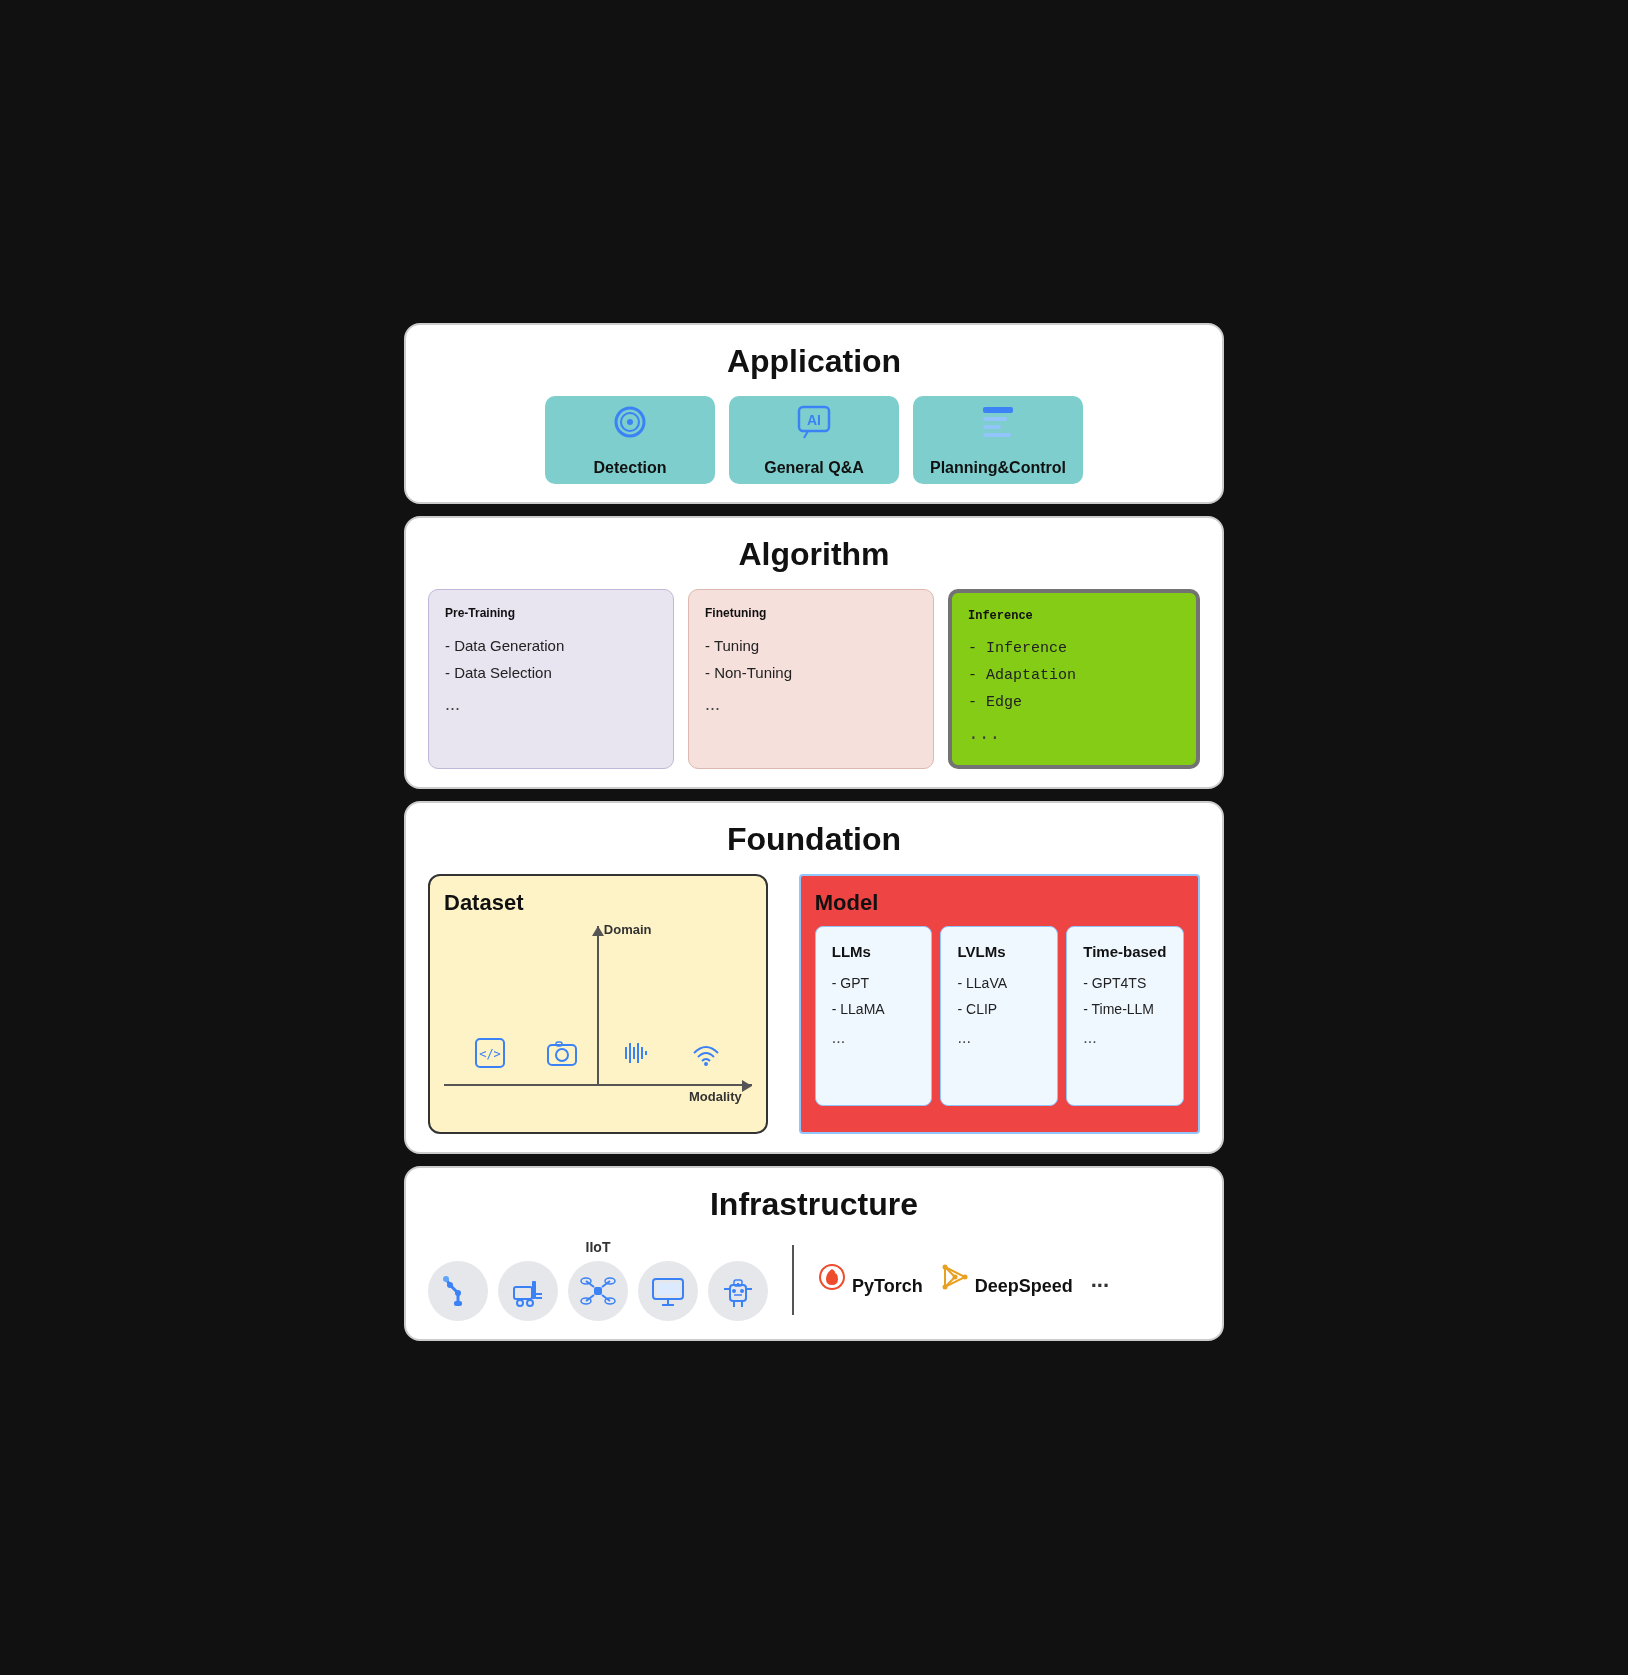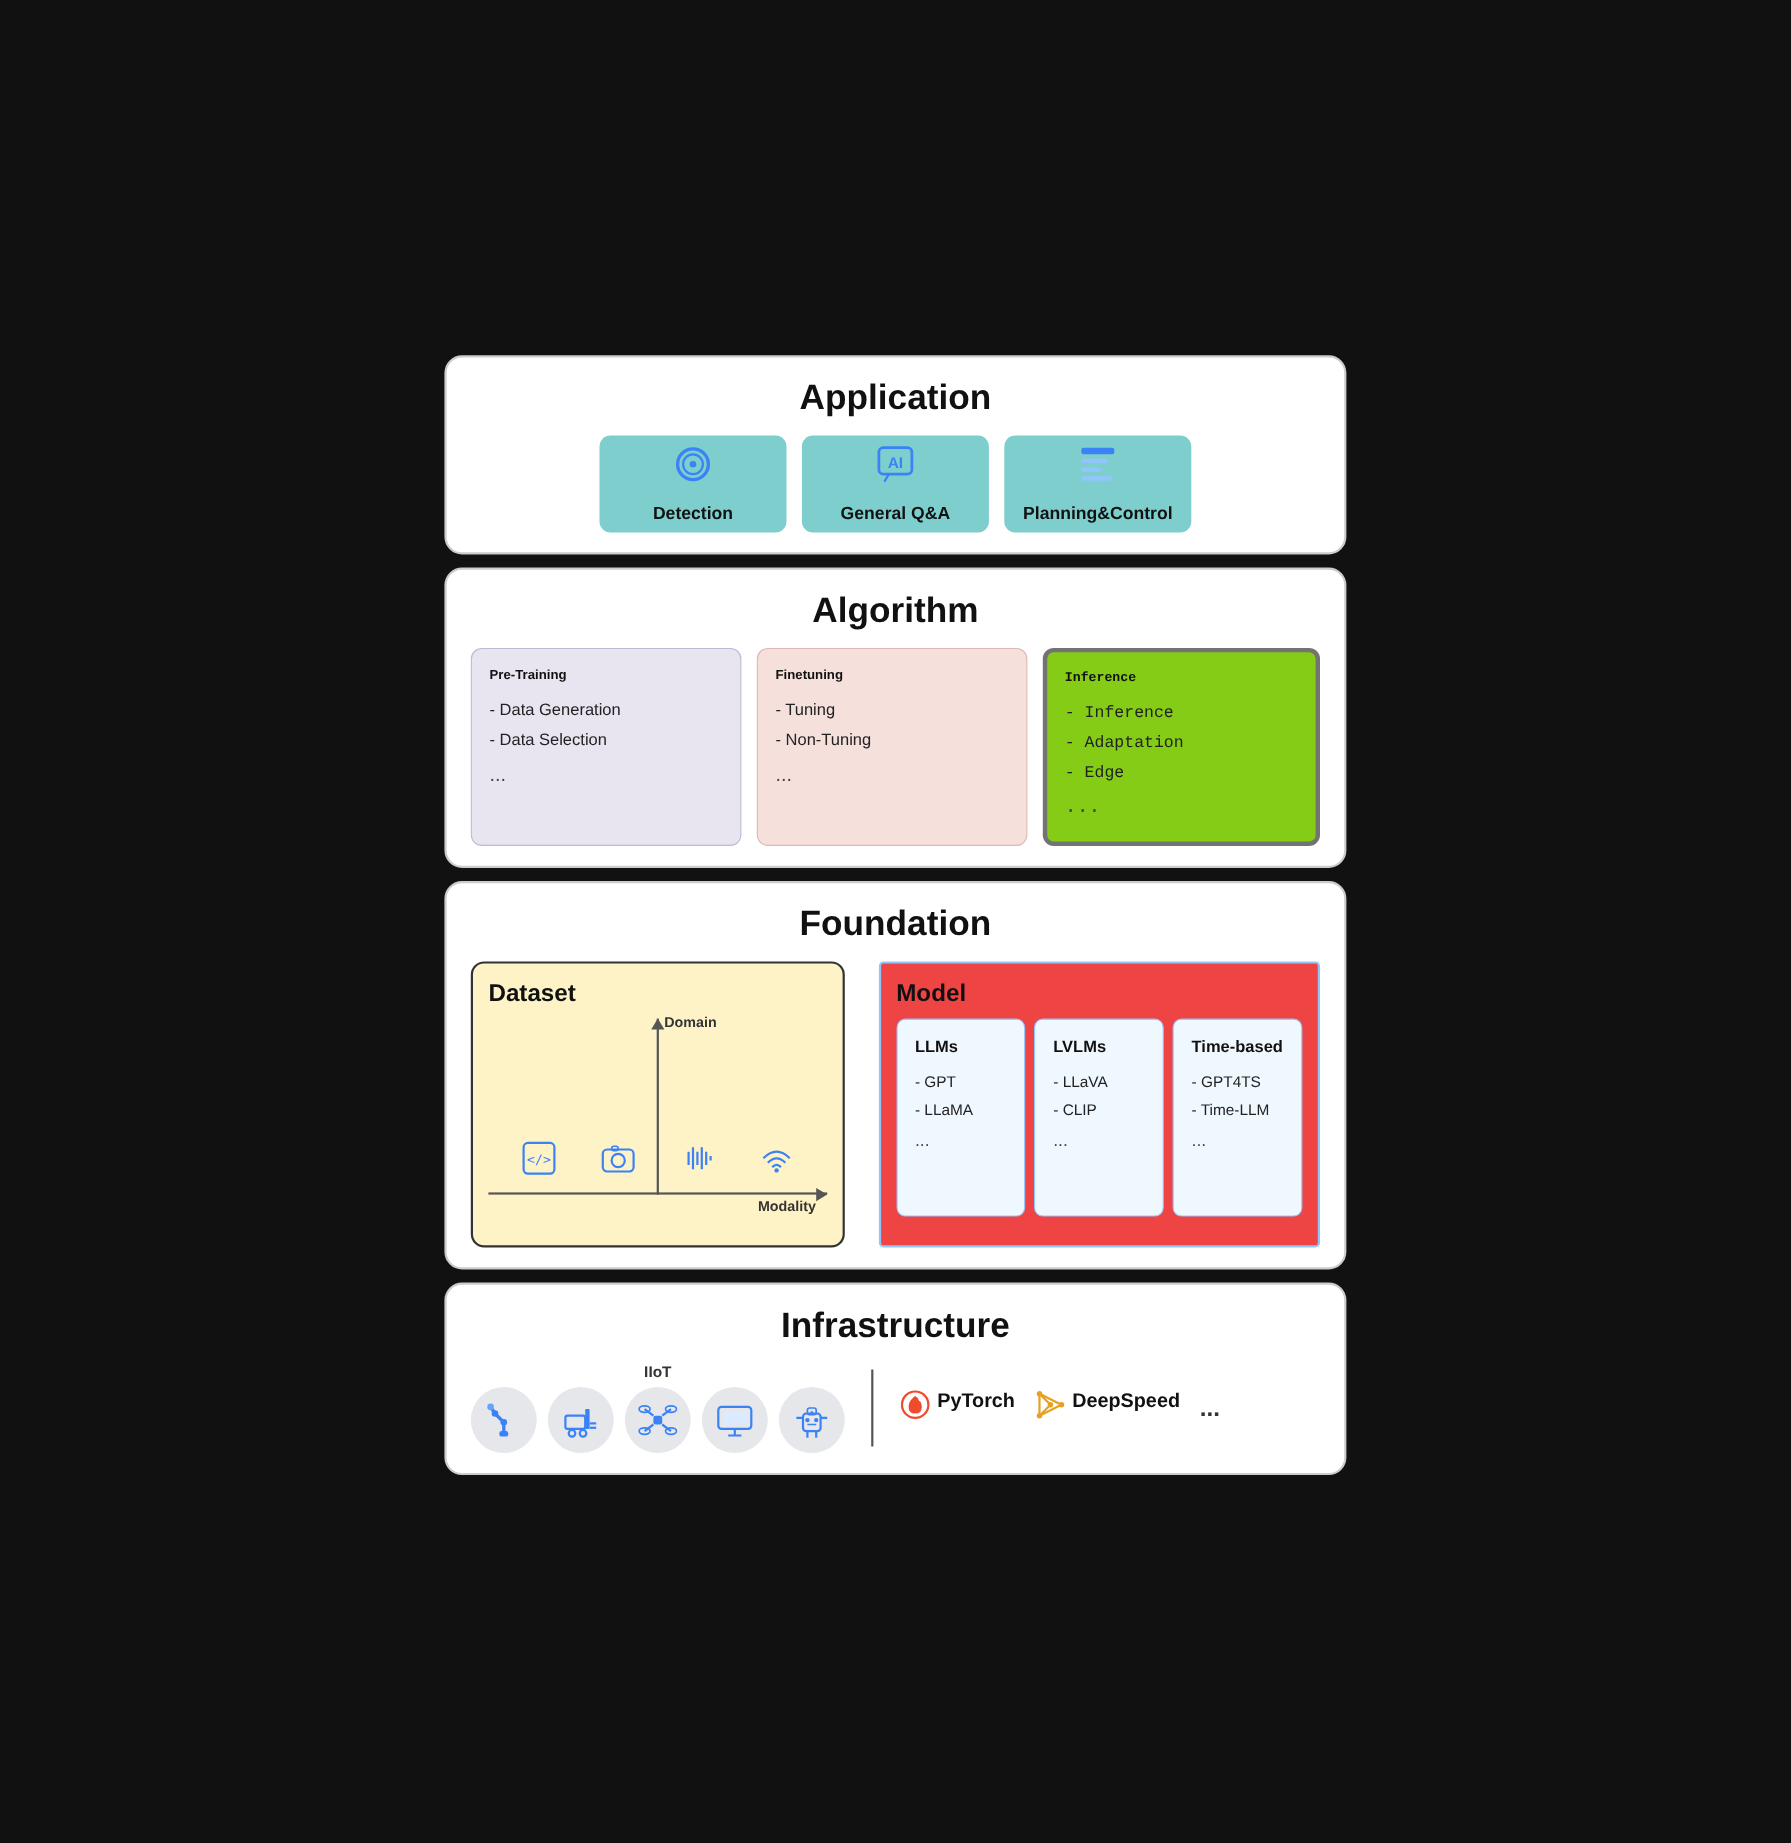--- a/index.html
+++ b/index.html
@@ -282,21 +282,21 @@
       background: #555;
       margin: 0 14px;
     }
     .framework-icons {
       display: flex;
       gap: 18px;
       align-items: center;
     }
     .fw-icon {
       display: flex;
-      align-items: flex-start;
+      align-items: flex-end;
       gap: 6px;
       font-size: 18px;
       font-weight: 700;
       color: #111;
     }
     .fw-icon .symbol { font-size: 22px; }
     .pytorch-color { color: #ee4c2c; }
     .deepspeed-color { color: #e8a020; }
     .dots-fw { font-size: 22px; color: #333; font-weight: 700; }
   </style>

